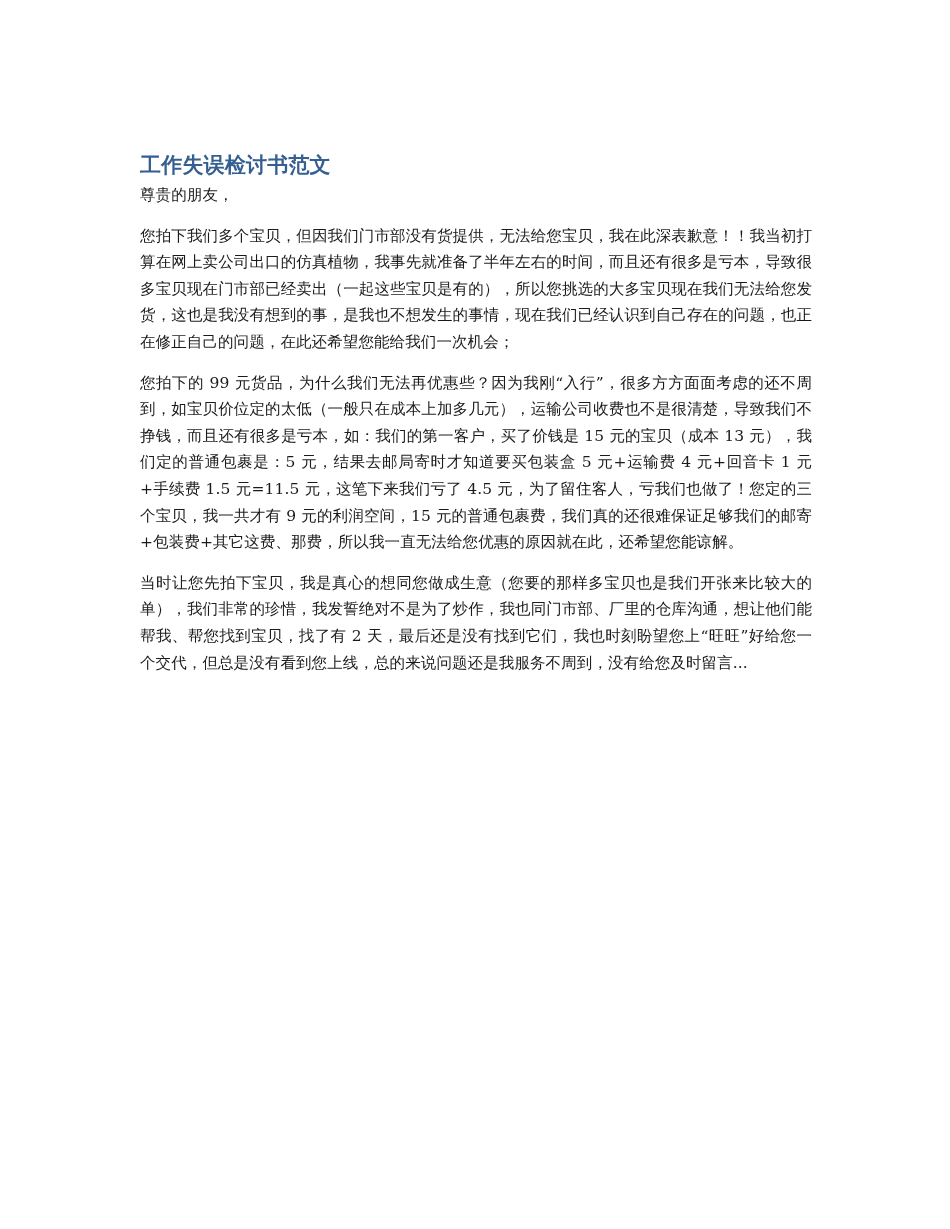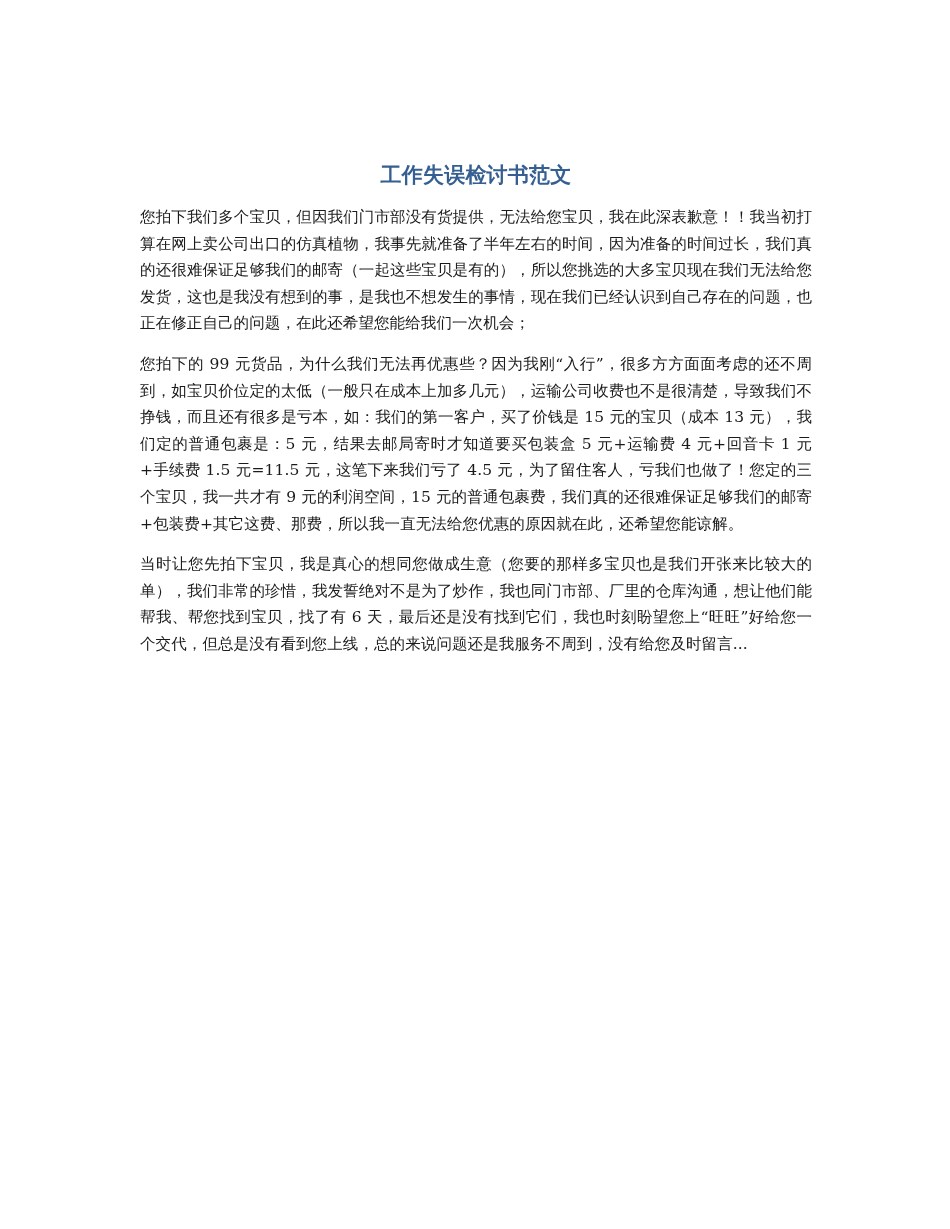--- a/index.html
+++ b/index.html
@@ -18,38 +18,38 @@
       left: 140px;
       top: 150px;
       width: 672px;
     }
     .title {
       font-family: "DejaVu Sans", "Liberation Sans", sans-serif;
       font-weight: bold;
       font-size: 21px;
       color: #365f91;
       line-height: 30px;
-      margin: 10px;
+      margin: 0;
       letter-spacing: 0.2px;
-      text-align: center;
     }
     .para {
       font-family: "DejaVu Serif", "Liberation Serif", serif;
       font-size: 15.5px;
       color: #1a1a1a;
       line-height: 26.6px;
       margin: 0;
       text-align: justify;
       letter-spacing: 0.1px;
     }
     .greeting-line { margin-top: 2px; }
     .gap-sm { margin-top: 14px; }
     .gap { margin-top: 14px; }
   </style>
 </head>
 <body>
 
 <div class="page">
   <h1 class="title" style="color: rgb(54, 95, 145);">工作失误检讨书范文</h1>
-  <p class="para gap">您拍下我们多个宝贝，但因我们门市部没有货提供，无法给您宝贝，我在此深表歉意！！我当初打算在网上卖公司出口的仿真植物，我事先就准备了半年左右的时间，因为准备的时间过长，我们真的还很难保证足够我们的邮寄（一起这些宝贝是有的），所以您挑选的大多宝贝现在我们无法给您发货，这也是我没有想到的事，是我也不想发生的事情，现在我们已经认识到自己存在的问题，也正在修正自己的问题，在此还希望您能给我们一次机会；</p>
+  <p class="para greeting-line">尊贵的朋友，</p>
+  <p class="para gap">您拍下我们多个宝贝，但因我们门市部没有货提供，无法给您宝贝，我在此深表歉意！！我当初打算在网上卖公司出口的仿真植物，我事先就准备了半年左右的时间，而且还有很多是亏本，导致很多宝贝现在门市部已经卖出（一起这些宝贝是有的），所以您挑选的大多宝贝现在我们无法给您发货，这也是我没有想到的事，是我也不想发生的事情，现在我们已经认识到自己存在的问题，也正在修正自己的问题，在此还希望您能给我们一次机会；</p>
   <p class="para gap">您拍下的 99 元货品，为什么我们无法再优惠些？因为我刚“入行”，很多方方面面考虑的还不周到，如宝贝价位定的太低（一般只在成本上加多几元），运输公司收费也不是很清楚，导致我们不挣钱，而且还有很多是亏本，如：我们的第一客户，买了价钱是 15 元的宝贝（成本 13 元），我们定的普通包裹是：5 元，结果去邮局寄时才知道要买包装盒 5 元+运输费 4 元+回音卡 1 元+手续费 1.5 元=11.5 元，这笔下来我们亏了 4.5 元，为了留住客人，亏我们也做了！您定的三个宝贝，我一共才有 9 元的利润空间，15 元的普通包裹费，我们真的还很难保证足够我们的邮寄+包装费+其它这费、那费，所以我一直无法给您优惠的原因就在此，还希望您能谅解。</p>
-  <p class="para gap">当时让您先拍下宝贝，我是真心的想同您做成生意（您要的那样多宝贝也是我们开张来比较大的单），我们非常的珍惜，我发誓绝对不是为了炒作，我也同门市部、厂里的仓库沟通，想让他们能帮我、帮您找到宝贝，找了有 6 天，最后还是没有找到它们，我也时刻盼望您上“旺旺”好给您一个交代，但总是没有看到您上线，总的来说问题还是我服务不周到，没有给您及时留言...</p>
+  <p class="para gap">当时让您先拍下宝贝，我是真心的想同您做成生意（您要的那样多宝贝也是我们开张来比较大的单），我们非常的珍惜，我发誓绝对不是为了炒作，我也同门市部、厂里的仓库沟通，想让他们能帮我、帮您找到宝贝，找了有 2 天，最后还是没有找到它们，我也时刻盼望您上“旺旺”好给您一个交代，但总是没有看到您上线，总的来说问题还是我服务不周到，没有给您及时留言...</p>
 </div>
 
 </body></html>

